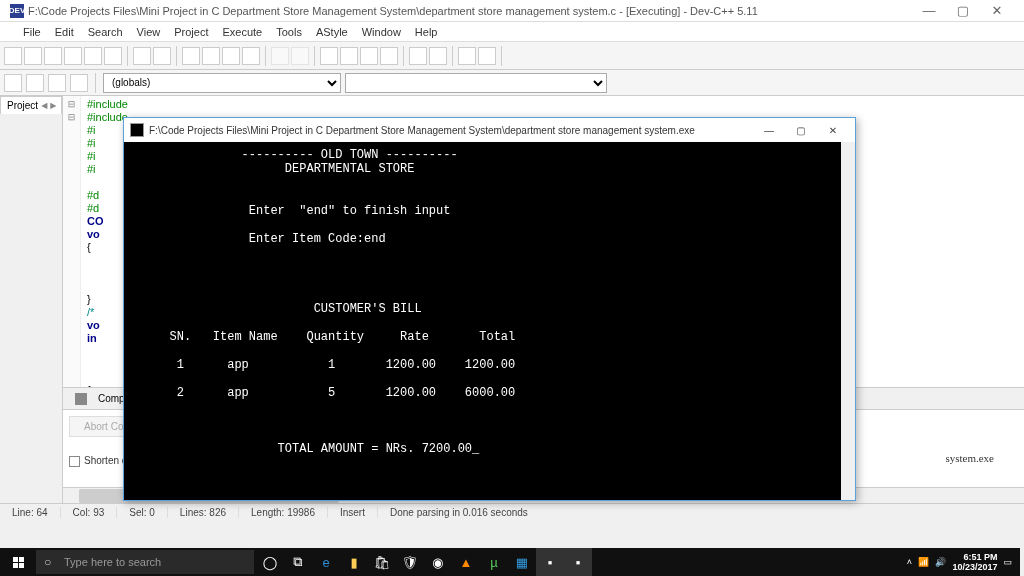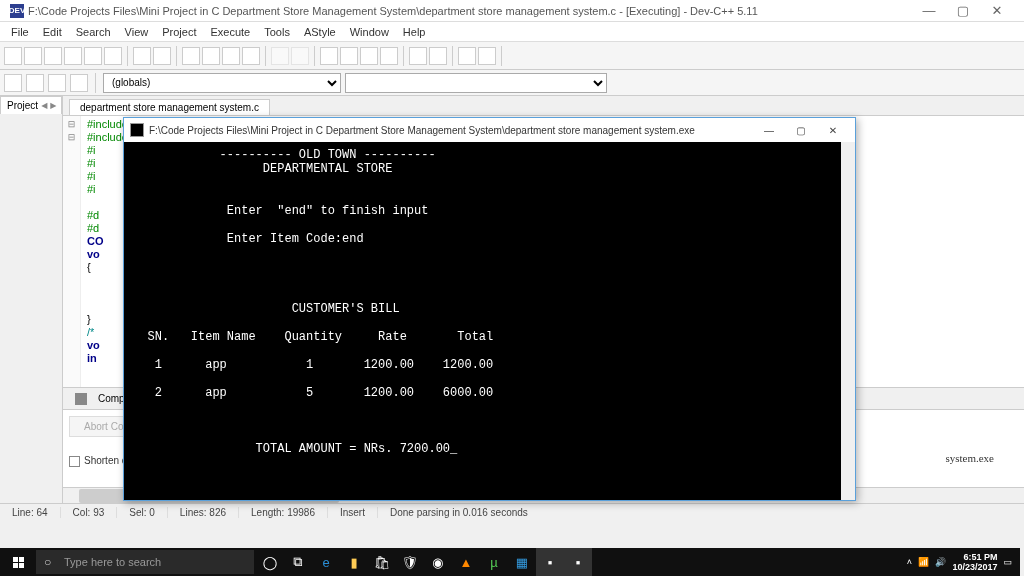--- a/index.html
+++ b/index.html
@@ -5,21 +5,21 @@
   * { box-sizing: border-box; margin: 0; padding: 0; font-family: "Segoe UI", Tahoma, sans-serif; }
   body { width: 1024px; height: 576px; overflow: hidden; background: #f0f0f0; font-size: 11px; position: relative; }
   
   
   .ide-title { height: 22px; background: #fff; display: flex; align-items: center; padding: 0 10px; color: #555; border-bottom: 1px solid #ddd; }
   .ide-title .ico { width: 14px; height: 14px; background: #2c3e8f; color: #fff; font-size: 8px; display: inline-flex; align-items: center; justify-content: center; margin-right: 4px; font-weight: bold; }
   .ide-ctrls { margin-left: auto; display: flex; }
   .ide-ctrls span { width: 34px; height: 20px; display: inline-flex; align-items: center; justify-content: center; color: #666; font-size: 13px; }
   
   
-  .menu { height: 20px; background: #fff; display: flex; align-items: center; padding: 0 4px; border-bottom: 1px solid #ddd; }
+  .menu { height: 20px; background: #fff; display: flex; align-items: center; padding: 0 16px; border-bottom: 1px solid #ddd; }
   .menu span { padding: 2px 7px; color: #333; }
   
   
   .tbar { height: 28px; background: #f5f5f5; display: flex; align-items: center; padding: 0 4px; border-bottom: 1px solid #ccc; gap: 2px; }
   .tbar .btn { width: 18px; height: 18px; border: 1px solid #ccc; background: #fff; display: inline-block; position: relative; }
   .tbar .sep { width: 1px; height: 20px; background: #ccc; margin: 0 3px; }
   .tbar .compiler-sel { height: 20px; width: 180px; font-size: 10px; padding: 0 4px; background: #fff; border: 1px solid #aaa; }
   .green { background: #4a4; border-color: #393; }
   .red { background: #d44; border-color: #a33; }
   
@@ -69,21 +69,21 @@
   .tb-spacer { flex: 1; }
   .tray { display: flex; align-items: center; color: #fff; font-size: 9px; padding-right: 8px; gap: 6px; }
   .tray .clock { text-align: right; line-height: 10px; font-weight: bold; }
   
   
   .console-win { position: absolute; left: 123px; top: 117px; width: 733px; height: 384px; background: #fff; border: 1px solid #5aa0da; box-shadow: 2px 2px 8px rgba(0,0,0,0.3); display: flex; flex-direction: column; }
   .console-title { height: 24px; display: flex; align-items: center; padding: 0 6px; font-size: 10px; color: #333; }
   .console-title .ico { width: 14px; height: 14px; background: #000; margin-right: 5px; border: 1px solid #999; }
   .console-ctrls { margin-left: auto; display: flex; }
   .console-ctrls span { width: 32px; height: 20px; display: inline-flex; align-items: center; justify-content: center; color: #444; }
-  .console-body { flex: 1; background: #000; color: #fff; font-family: Consolas, "Courier New", monospace; font-size: 12px; padding: 6px 2px; white-space: pre; position: relative; overflow: hidden; }
+  .console-body { flex: 1; background: #000; color: #fff; font-family: Consolas, "Courier New", monospace; font-size: 12px; padding: 6px 24px; white-space: pre; position: relative; overflow: hidden; }
   .console-scroll { width: 14px; background: #f0f0f0; position: absolute; right: 0; top: 24px; bottom: 0; }
   
   .win-grid { display: inline-grid; grid-template-columns: 5px 5px; grid-template-rows: 5px 5px; gap: 1px; }
   .win-grid i { background: #fff; }
 </style>
 </head>
 <body>
 
 <div class="ide-title">
   <span class="ico">DEV</span>
@@ -154,23 +154,20 @@
 
 <div class="main">
   <div class="sidebar">
     <div class="tab">
       <span>Project</span>
       <span class="lr">◀</span>
       <span class="lr">▶</span>
     </div>
   </div>
   <div class="editor">
-    <div class="file-tab">
-      <span>department store management system.c</span>
-    </div>
     <div class="code">
       <div class="fold" id="fold">
 
 
 
 
 
 
 
 

